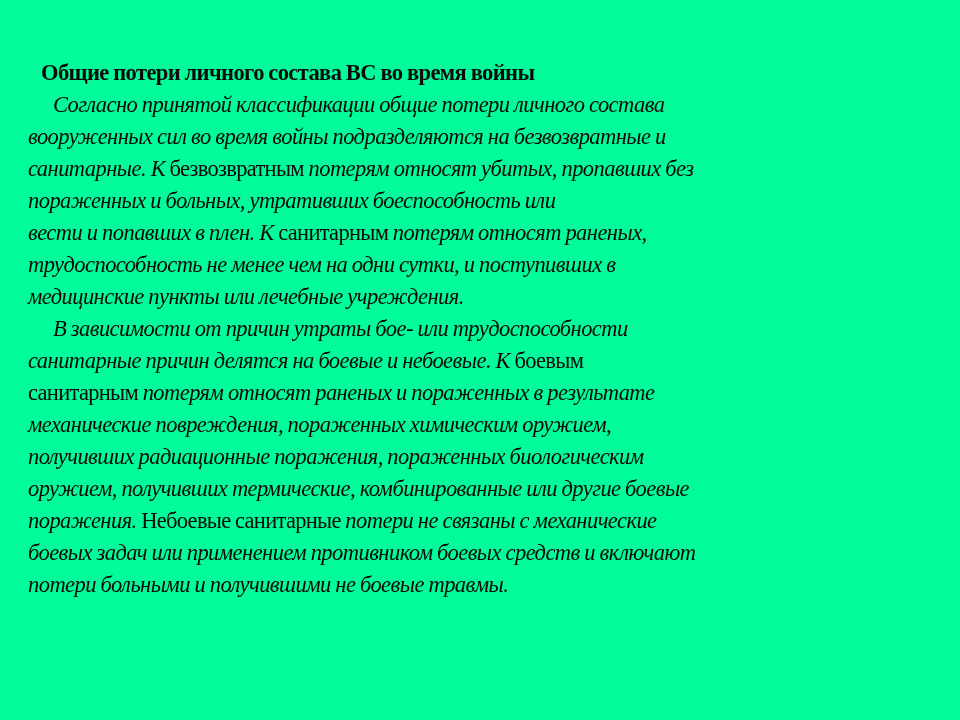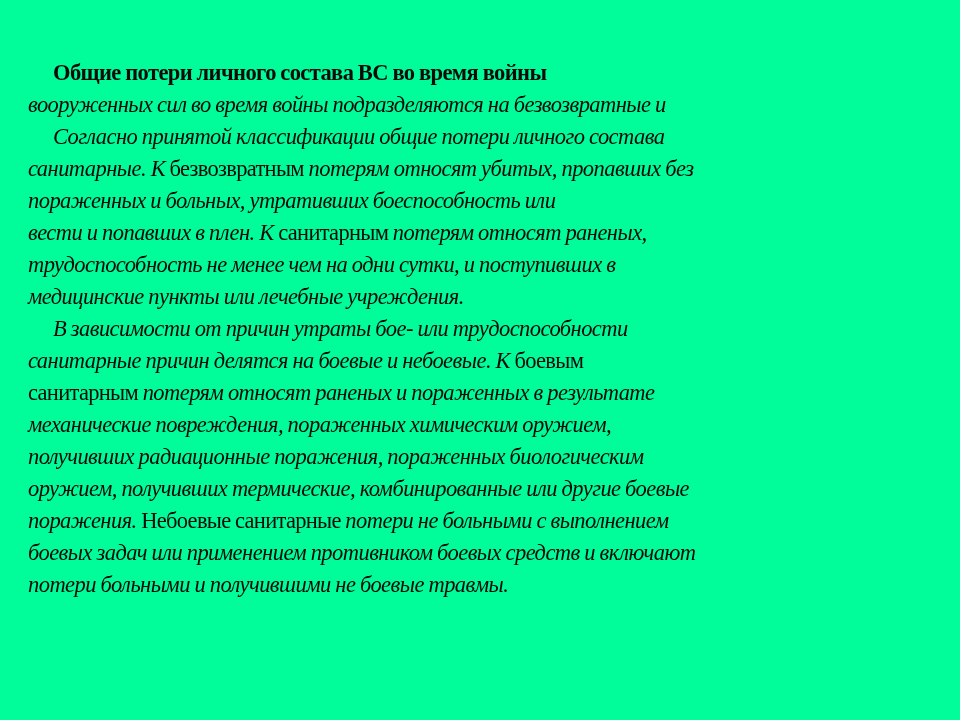--- a/index.html
+++ b/index.html
@@ -17,51 +17,51 @@
     position: absolute;
     left: 28px; top: 57px; width: 905px;
     font-size: 22.5px;
     line-height: 32px;
     letter-spacing: -0.55px;
     word-spacing: -0.5px;
   }
   .title {
     font-weight: bold;
     font-style: normal;
-    margin-left: 25px;
+    margin-left: 13px;
     white-space: nowrap;
     letter-spacing: -0.6px;
   }
   .para { font-style: italic; }
   .line { display: block; white-space: nowrap; }
   .indent { margin-left: 25px; }
   .b { font-weight: normal; font-style: normal; letter-spacing: -0.7px; }
 </style>
 </head>
 <body>
 
 <div class="slide">
   <div class="content">
     <div class="title">Общие потери личного состава ВС во время войны</div>
 
     <div class="para">
+      <span class="line indent"><span>Согласно принятой классификации общие потери личного состава</span></span>
       <span class="line"><span>вооруженных сил во время войны подразделяются на безвозвратные и</span></span>
-      <span class="line indent"><span>Согласно принятой классификации общие потери личного состава</span></span>
       <span class="line"><span>санитарные. К </span><span class="b">безвозвратным</span><span> потерям относят убитых, пропавших без</span></span>
       <span class="line"><span>пораженных и больных, утративших боеспособность или</span></span>
       <span class="line"><span>вести и попавших в плен. К </span><span class="b">санитарным</span><span> потерям относят раненых,</span></span>
       <span class="line"><span>трудоспособность не менее чем на одни сутки, и поступивших в</span></span>
       <span class="line"><span>медицинские пункты или лечебные учреждения.</span></span>
     </div>
 
     <div class="para">
       <span class="line indent"><span>В зависимости от причин утраты бое- или трудоспособности</span></span>
       <span class="line"><span>санитарные причин делятся на боевые и небоевые. К </span><span class="b">боевым</span></span>
       <span class="line"><span class="b">санитарным</span><span> потерям относят раненых и пораженных в результате</span></span>
       <span class="line"><span>механические повреждения, пораженных химическим оружием,</span></span>
       <span class="line"><span>получивших радиационные поражения, пораженных биологическим</span></span>
       <span class="line"><span>оружием, получивших термические, комбинированные или другие боевые</span></span>
-      <span class="line"><span>поражения. </span><span class="b">Небоевые санитарные</span><span> потери не больными с выполнением</span></span>
+      <span class="line"><span>поражения. </span><span class="b">Небоевые санитарные</span><span> потери не связаны с механические</span></span>
       <span class="line"><span>боевых задач или применением противником боевых средств и включают</span></span>
       <span class="line"><span>потери больными и получившими не боевые травмы.</span></span>
     </div>
   </div>
 </div>
 
 </body></html>

